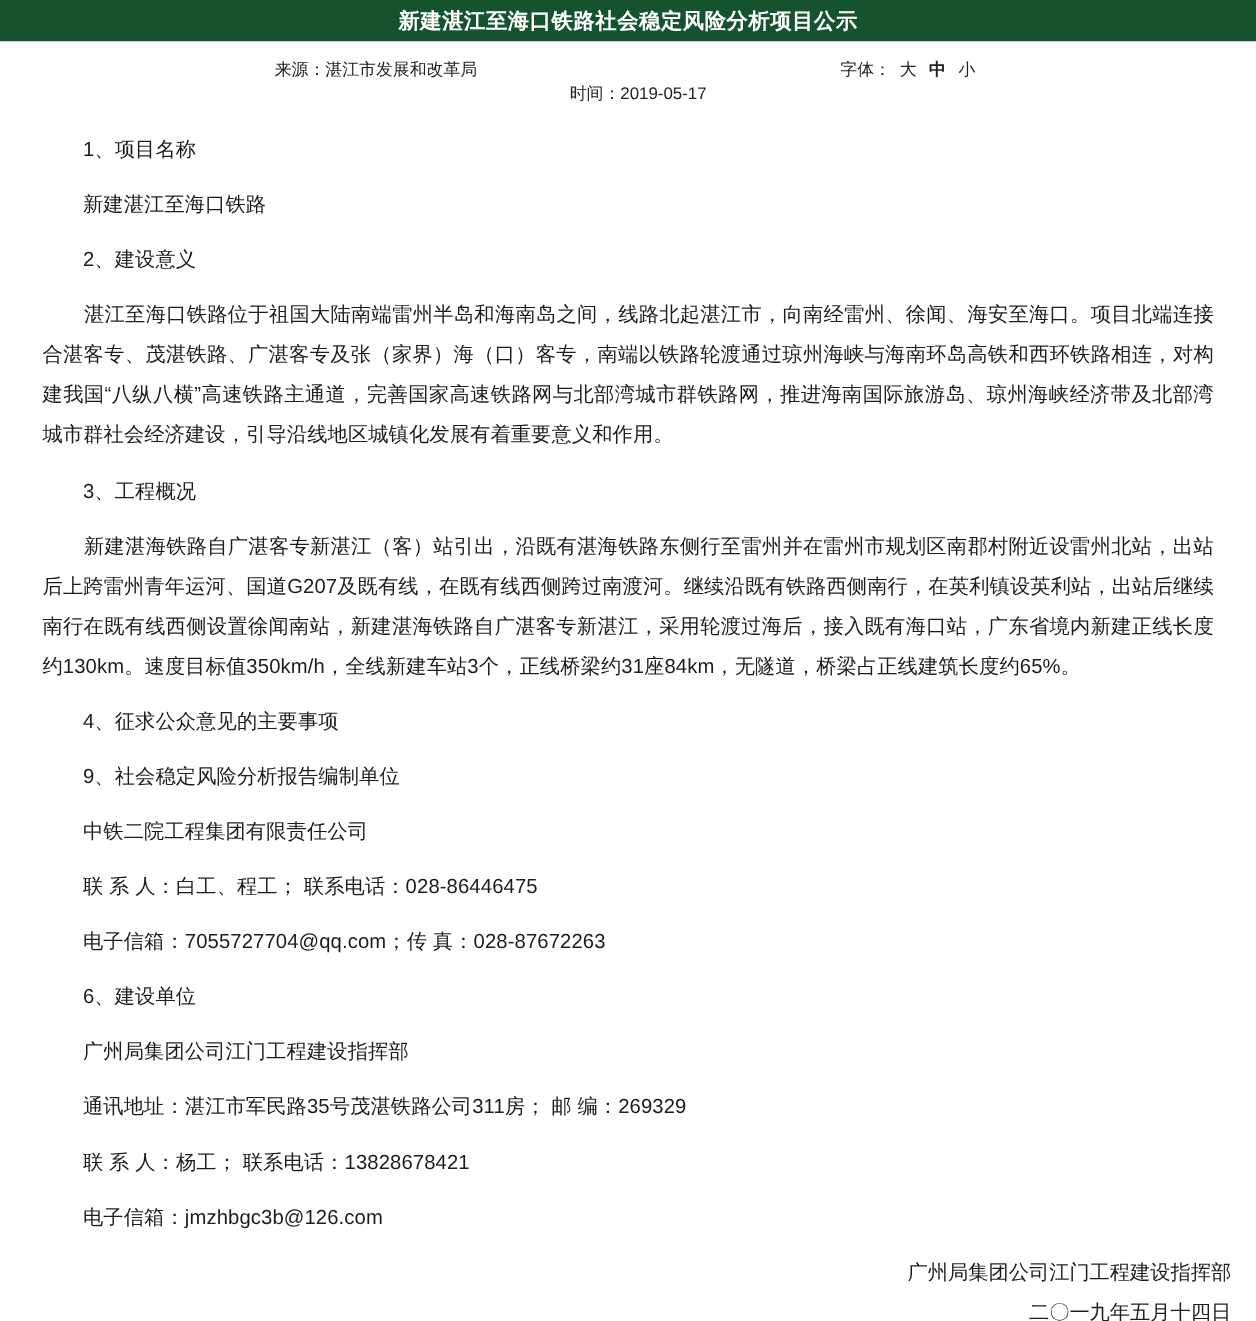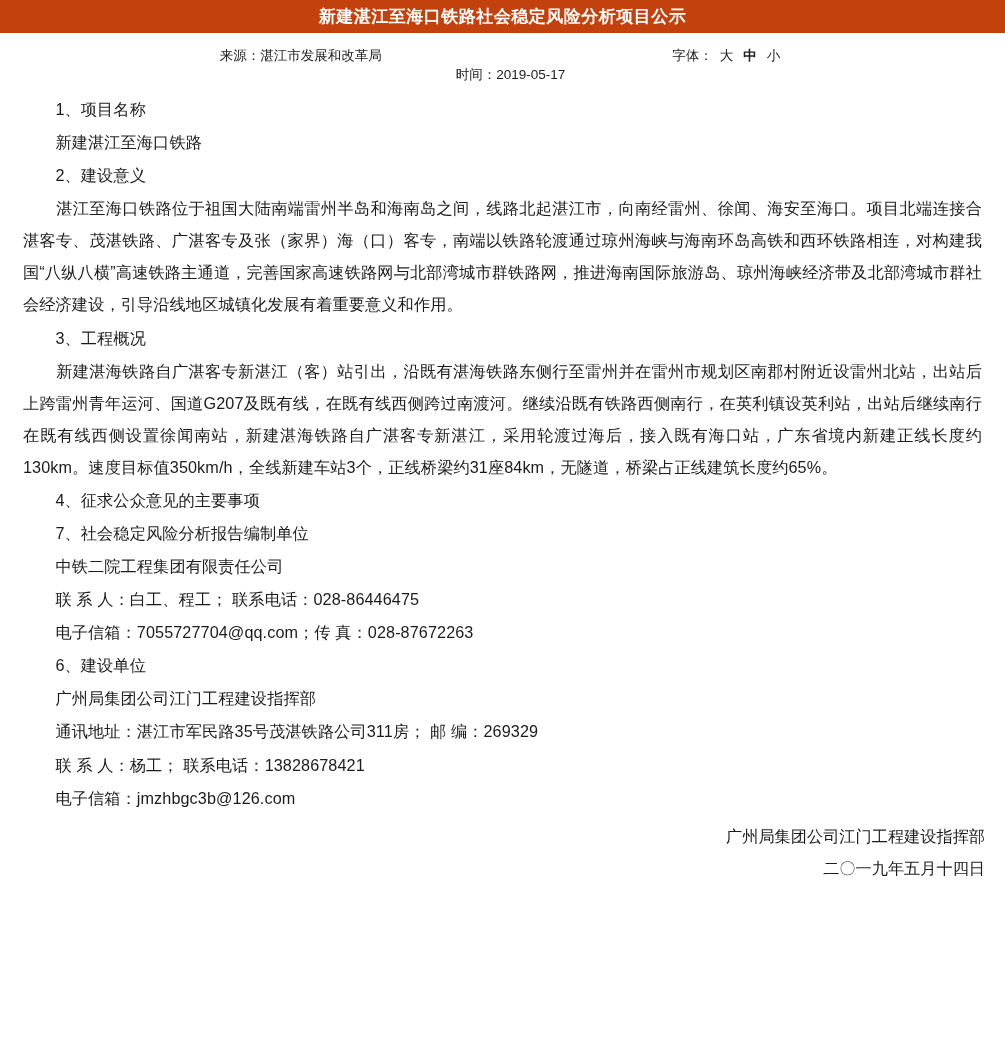--- a/index.html
+++ b/index.html
@@ -16,21 +16,21 @@
     width: 1005px;
     height: 1057px;
     position: relative;
     background: #ffffff;
     box-sizing: border-box;
     overflow: hidden;
   }
   
   .title-bar {
     height: 33px;
-    background: #c2410c;
+    background: #14532d;
     display: flex;
     align-items: center;
     justify-content: center;
     text-align: center;
   }
   .title-bar .title {
     color: #ffffff;
     font-size: 17px;
     font-weight: bold;
     letter-spacing: 0.5px;
@@ -64,21 +64,21 @@
   }
   
   .article {
     padding: 14px 22px 0 22px;
     box-sizing: border-box;
   }
   .para {
     font-size: 16.2px;
     line-height: 1.98;
     color: #1c1c1c;
-    margin: 1px;
+    margin: 12px;
     text-align: justify;
     text-justify: inter-ideograph;
     letter-spacing: 0.1px;
   }
   .para.heading {
     text-indent: 2em;
   }
   .para.plain {
     text-indent: 2.05em;
   }
@@ -117,21 +117,21 @@
     <p class="para heading">新建湛江至海口铁路</p>
 
     <p class="para heading">2、建设意义</p>
     <p class="para plain">湛江至海口铁路位于祖国大陆南端雷州半岛和海南岛之间，线路北起湛江市，向南经雷州、徐闻、海安至海口。项目北端连接合湛客专、茂湛铁路、广湛客专及张（家界）海（口）客专，南端以铁路轮渡通过琼州海峡与海南环岛高铁和西环铁路相连，对构建我国“八纵八横”高速铁路主通道，完善国家高速铁路网与北部湾城市群铁路网，推进海南国际旅游岛、琼州海峡经济带及北部湾城市群社会经济建设，引导沿线地区城镇化发展有着重要意义和作用。</p>
 
     <p class="para heading">3、工程概况</p>
     <p class="para plain">新建湛海铁路自广湛客专新湛江（客）站引出，沿既有湛海铁路东侧行至雷州并在雷州市规划区南郡村附近设雷州北站，出站后上跨雷州青年运河、国道G207及既有线，在既有线西侧跨过南渡河。继续沿既有铁路西侧南行，在英利镇设英利站，出站后继续南行在既有线西侧设置徐闻南站，新建湛海铁路自广湛客专新湛江，采用轮渡过海后，接入既有海口站，广东省境内新建正线长度约130km。速度目标值350km/h，全线新建车站3个，正线桥梁约31座84km，无隧道，桥梁占正线建筑长度约65%。</p>
 
     <p class="para heading">4、征求公众意见的主要事项</p>
 
-    <p class="para heading">7、社会稳定风险分析报告编制单位</p>
+    <p class="para heading">9、社会稳定风险分析报告编制单位</p>
     <p class="para heading">中铁二院工程集团有限责任公司</p>
     <p class="para heading">联 系 人：白工、程工；  联系电话：028-86446475</p>
     <p class="para heading">电子信箱：7055727704@qq.com；传 真：028-87672263</p>
 
     <p class="para heading">6、建设单位</p>
     <p class="para heading">广州局集团公司江门工程建设指挥部</p>
     <p class="para heading">通讯地址：湛江市军民路35号茂湛铁路公司311房；  邮 编：269329</p>
     <p class="para heading">联 系 人：杨工；     联系电话：13828678421</p>
     <p class="para heading">电子信箱：jmzhbgc3b@126.com</p>
 

